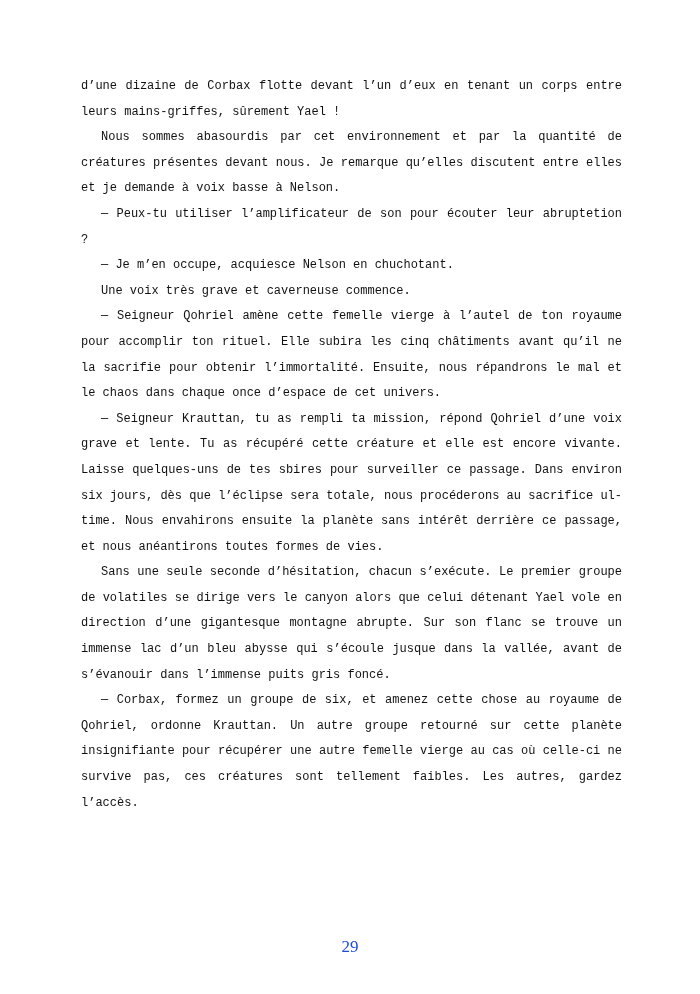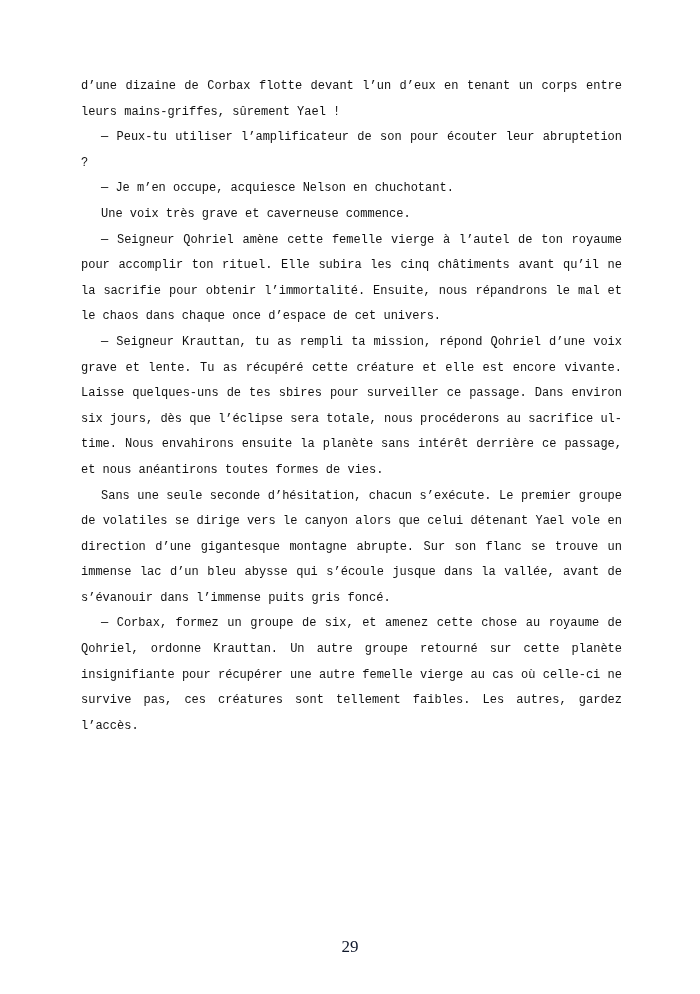--- a/index.html
+++ b/index.html
@@ -33,28 +33,29 @@
       text-indent: 0;
     }
     .folio {
       position: absolute;
       left: 0;
       width: 700px;
       top: 937px;
       text-align: center;
       font-family: "Liberation Serif", serif;
       font-size: 17px;
-      color: #0f172a;
+      color: #1d4ed8;
     }
   </style>
 </head>
 <body>
 
 <div class="page">
   <p class="cont">d’une dizaine de Corbax flotte devant l’un d’eux en tenant un corps entre leurs mains-griffes, sûrement Yael !</p>
+  <p>Nous sommes abasourdis par cet environnement et par la quantité de créatures présentes devant nous. Je remarque qu’elles discutent entre elles et je demande à voix basse à Nelson.</p>
   <p>— Peux-tu utiliser l’amplificateur de son pour écouter leur abrupte­tion ?</p>
   <p>— Je m’en occupe, acquiesce Nelson en chuchotant.</p>
   <p>Une voix très grave et caverneuse commence.</p>
   <p>— Seigneur Qohriel amène cette femelle vierge à l’autel de ton royaume pour accomplir ton rituel. Elle subira les cinq châtiments avant qu’il ne la sacrifie pour obtenir l’immortalité. Ensuite, nous répandrons le mal et le chaos dans chaque once d’espace de cet univers.</p>
   <p>— Seigneur Krauttan, tu as rempli ta mission, répond Qohriel d’une voix grave et lente. Tu as récupéré cette créature et elle est encore vivante. Laisse quelques-uns de tes sbires pour surveiller ce passage. Dans environ six jours, dès que l’éclipse sera totale, nous procéderons au sacrifice ul­time. Nous envahirons ensuite la planète sans intérêt derrière ce passage, et nous anéantirons toutes formes de vies.</p>
   <p>Sans une seule seconde d’hésitation, chacun s’exécute. Le premier groupe de volatiles se dirige vers le canyon alors que celui détenant Yael vole en direction d’une gigantesque montagne abrupte. Sur son flanc se trouve un immense lac d’un bleu abysse qui s’écoule jusque dans la vallée, avant de s’évanouir dans l’immense puits gris foncé.</p>
   <p>— Corbax, formez un groupe de six, et amenez cette chose au royaume de Qohriel, ordonne Krauttan. Un autre groupe retourné sur cette planète insignifiante pour récupérer une autre femelle vierge au cas où celle-ci ne survive pas, ces créatures sont tellement faibles. Les autres, gardez l’accès.</p>
 </div>
 
 <div class="folio">29</div>

